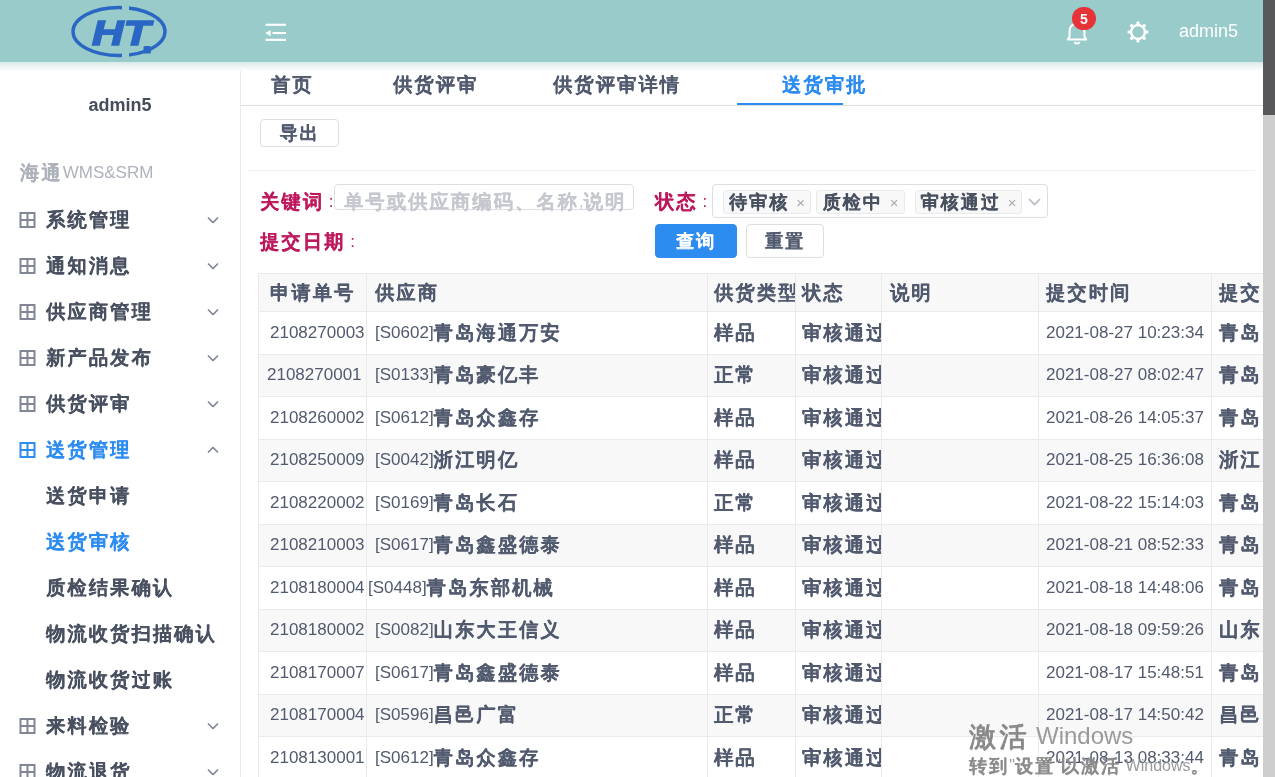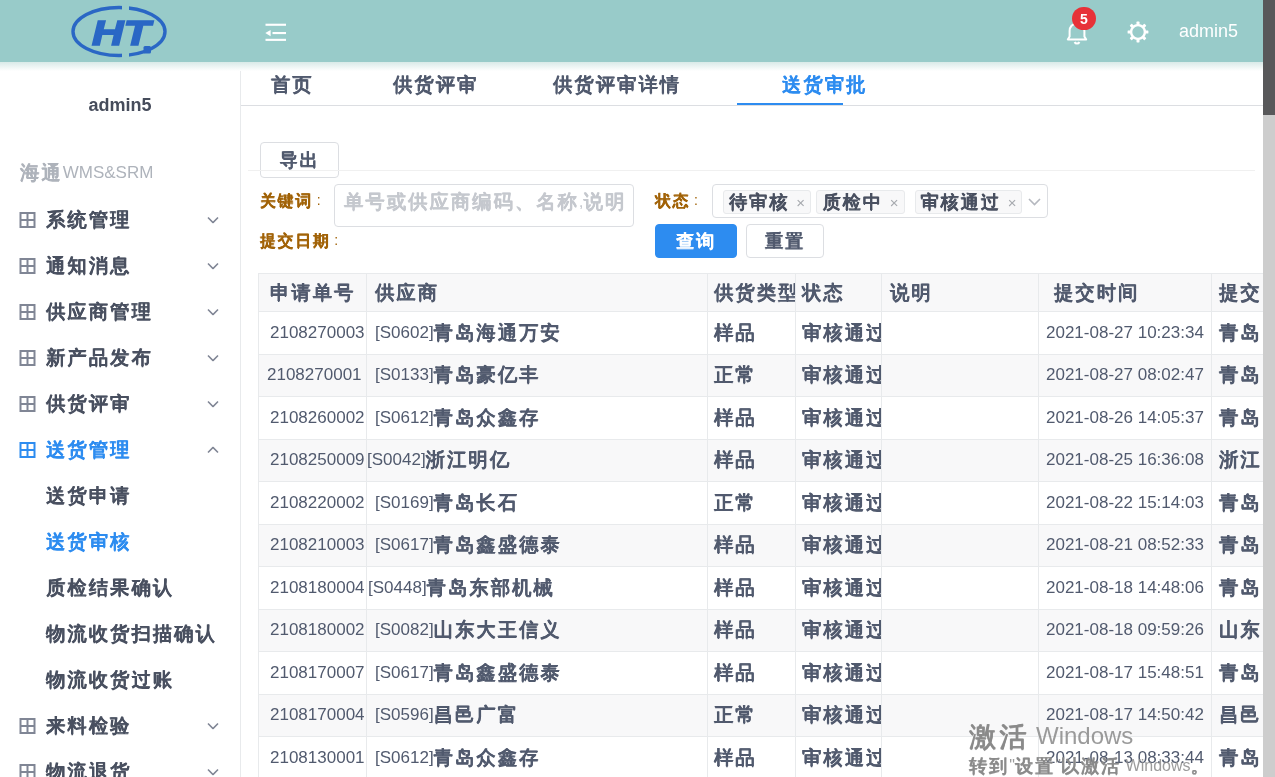--- a/index.html
+++ b/index.html
@@ -1,19 +1,19 @@
 <!DOCTYPE html>
 <html><head>
 <meta charset="utf-8">
 <style>
   html,body{margin:0;padding:0;}
   body{font-family:"Liberation Sans",sans-serif;}
   #root{position:relative;width:1275px;height:777px;overflow:hidden;background:#fff;text-decoration:underline;}
   .abs{position:absolute;}
-  .lbl{font-size:14px;color:#a16207;}
+  .lbl{font-size:17px;color:#be185d;}
   
   #hdr{left:0;top:0;width:1263px;height:62px;background:#98cbc9;}
   
   #side{left:0;top:62px;width:240px;height:715px;background:#fff;border-right:1px solid #e8eaec;}
   .mi{position:absolute;left:0;width:239px;height:46px;}
   .mi .txt{position:absolute;left:46px;top:50%;transform:translateY(-50%);font-size:17px;color:#495060;white-space:nowrap;}
   .mi svg.gic{position:absolute;left:19px;top:50%;transform:translateY(-50%);}
   .mi svg.chev{position:absolute;left:207px;top:50%;transform:translateY(-50%);}
   .blue{color:#2d8cf0 !important;}
   .cj{font-size:1.15em;letter-spacing:0.093em;line-height:1;vertical-align:-0.075em;text-shadow:0.5px 0 currentColor,-0.5px 0 currentColor,0 0.5px currentColor;}
@@ -201,27 +201,27 @@
       </div>
     </div>
 
   <div class="abs" style="left:241px;top:105px;width:1022px;height:1px;background:#dcdee2;"></div>
   <div class="tab" style="left:271px;"><span><span class="cj">首页</span></span></div>
   <div class="tab" style="left:393px;"><span><span class="cj">供货评审</span></span></div>
   <div class="tab" style="left:553px;"><span><span class="cj">供货评审详情</span></span></div>
   <div class="tab blue" style="left:750px;margin-left:32px;"><span><span class="cj">送货审批</span></span></div>
   <div class="abs" style="left:737px;top:103px;width:106px;height:2px;background:#2d8cf0;"></div>
 
-  <div class="btn" style="left:260px;top:142px;width:79px;height:36px;">
+  <div class="btn" style="left:260px;top:119px;width:79px;height:28px;">
       <span><span class="cj">导出</span></span>
     </div>
   <div class="abs" style="left:248px;top:170px;width:1007px;height:1px;background:#f0f0f0;"></div>
 
   <div class="abs lbl" style="left:260px;top:192px;"><span><span class="cj">关键词</span> :</span></div>
-  <div class="inputbox" style="left:334px;top:184px;width:300px;height:43px;">
+  <div class="inputbox" style="left:334px;top:184px;width:300px;height:26px;">
     <div class="ph" style="position:absolute;left:9px;top:7px;"><span><span class="cj">单号或供应商编码、名称</span>,<span class="cj">说明</span></span></div>
   </div>
   <div class="abs lbl" style="left:655px;top:192px;"><span><span class="cj">状态</span> :</span></div>
   <div class="inputbox" style="left:712px;top:184px;width:336px;height:34px;">
     <div class="tag" style="left:10px;width:88px;">
         <span><span class="cj">待审核</span></span>
         <span class="x">×</span>
       </div>
     <div class="tag" style="left:103px;width:89px;">
         <span><span class="cj">质检中</span></span>
@@ -255,21 +255,21 @@
           <col style="width:173px">
           <col style="width:205px">
         </colgroup>
       <thead>
           <tr>
         <th style="padding-left:11px"><span><span class="cj">申请单号</span></span></th>
             <th><span><span class="cj">供应商</span></span></th>
             <th style="padding-left:6px"><span><span class="cj">供货类型</span></span></th>
             <th style="padding-left:6px"><span><span class="cj">状态</span></span></th>
             <th><span><span class="cj">说明</span></span></th>
-            <th style="padding-left:15px"><span><span class="cj">提交时间</span></span></th>
+            <th style="padding-left:7px"><span><span class="cj">提交时间</span></span></th>
             <th style="padding-left:7px"><span><span class="cj">提交</span></span></th>
       </tr>
         </thead>
       <tbody id="tbody">
           <tr>
             <td style="padding-left:11px">2108270003</td>
             <td style="padding-left:8px"><span>[S0602]<span class="cj">青岛海通万安</span></span></td>
             <td style="padding-left:6px"><span><span class="cj">样品</span></span></td>
             <td style="padding-left:6px"><span><span class="cj">审核通过</span></span></td>
             <td style="padding-left:8px"></td>
@@ -289,21 +289,21 @@
             <td style="padding-left:11px">2108260002</td>
             <td style="padding-left:8px"><span>[S0612]<span class="cj">青岛众鑫存</span></span></td>
             <td style="padding-left:6px"><span><span class="cj">样品</span></span></td>
             <td style="padding-left:6px"><span><span class="cj">审核通过</span></span></td>
             <td style="padding-left:8px"></td>
             <td style="padding-left:7px">2021-08-26 14:05:37</td>
             <td style="padding-left:7px"><span><span class="cj">青岛</span></span></td>
           </tr>
           <tr class="alt">
             <td style="padding-left:11px">2108250009</td>
-            <td style="padding-left:0"><span>[S0042]<span class="cj">浙江明亿</span></span></td>
+            <td style="padding-left:8px"><span>[S0042]<span class="cj">浙江明亿</span></span></td>
             <td style="padding-left:6px"><span><span class="cj">样品</span></span></td>
             <td style="padding-left:6px"><span><span class="cj">审核通过</span></span></td>
             <td style="padding-left:8px"></td>
             <td style="padding-left:7px">2021-08-25 16:36:08</td>
             <td style="padding-left:7px"><span><span class="cj">浙江</span></span></td>
           </tr>
           <tr>
             <td style="padding-left:11px">2108220002</td>
             <td style="padding-left:8px"><span>[S0169]<span class="cj">青岛长石</span></span></td>
             <td style="padding-left:6px"><span><span class="cj">正常</span></span></td>

